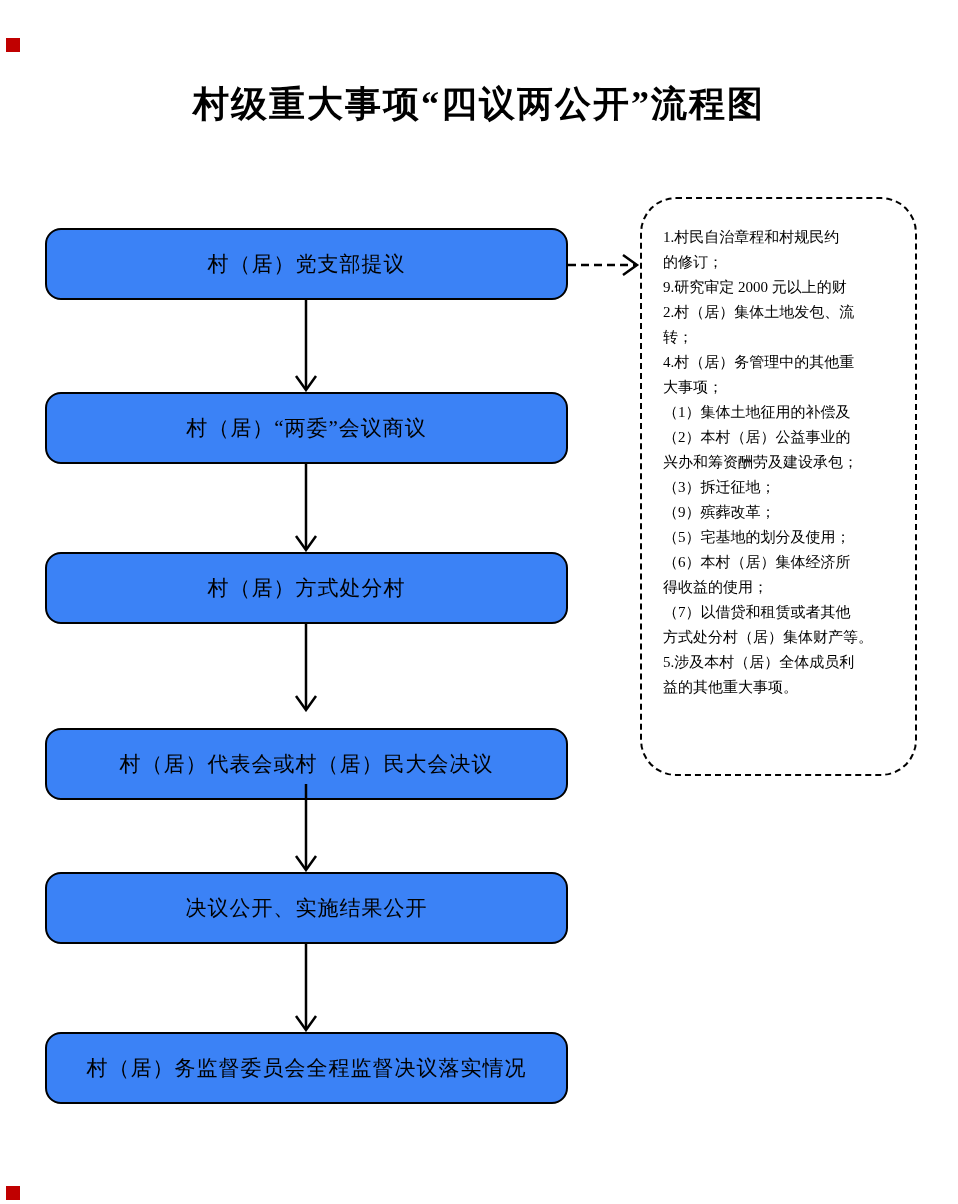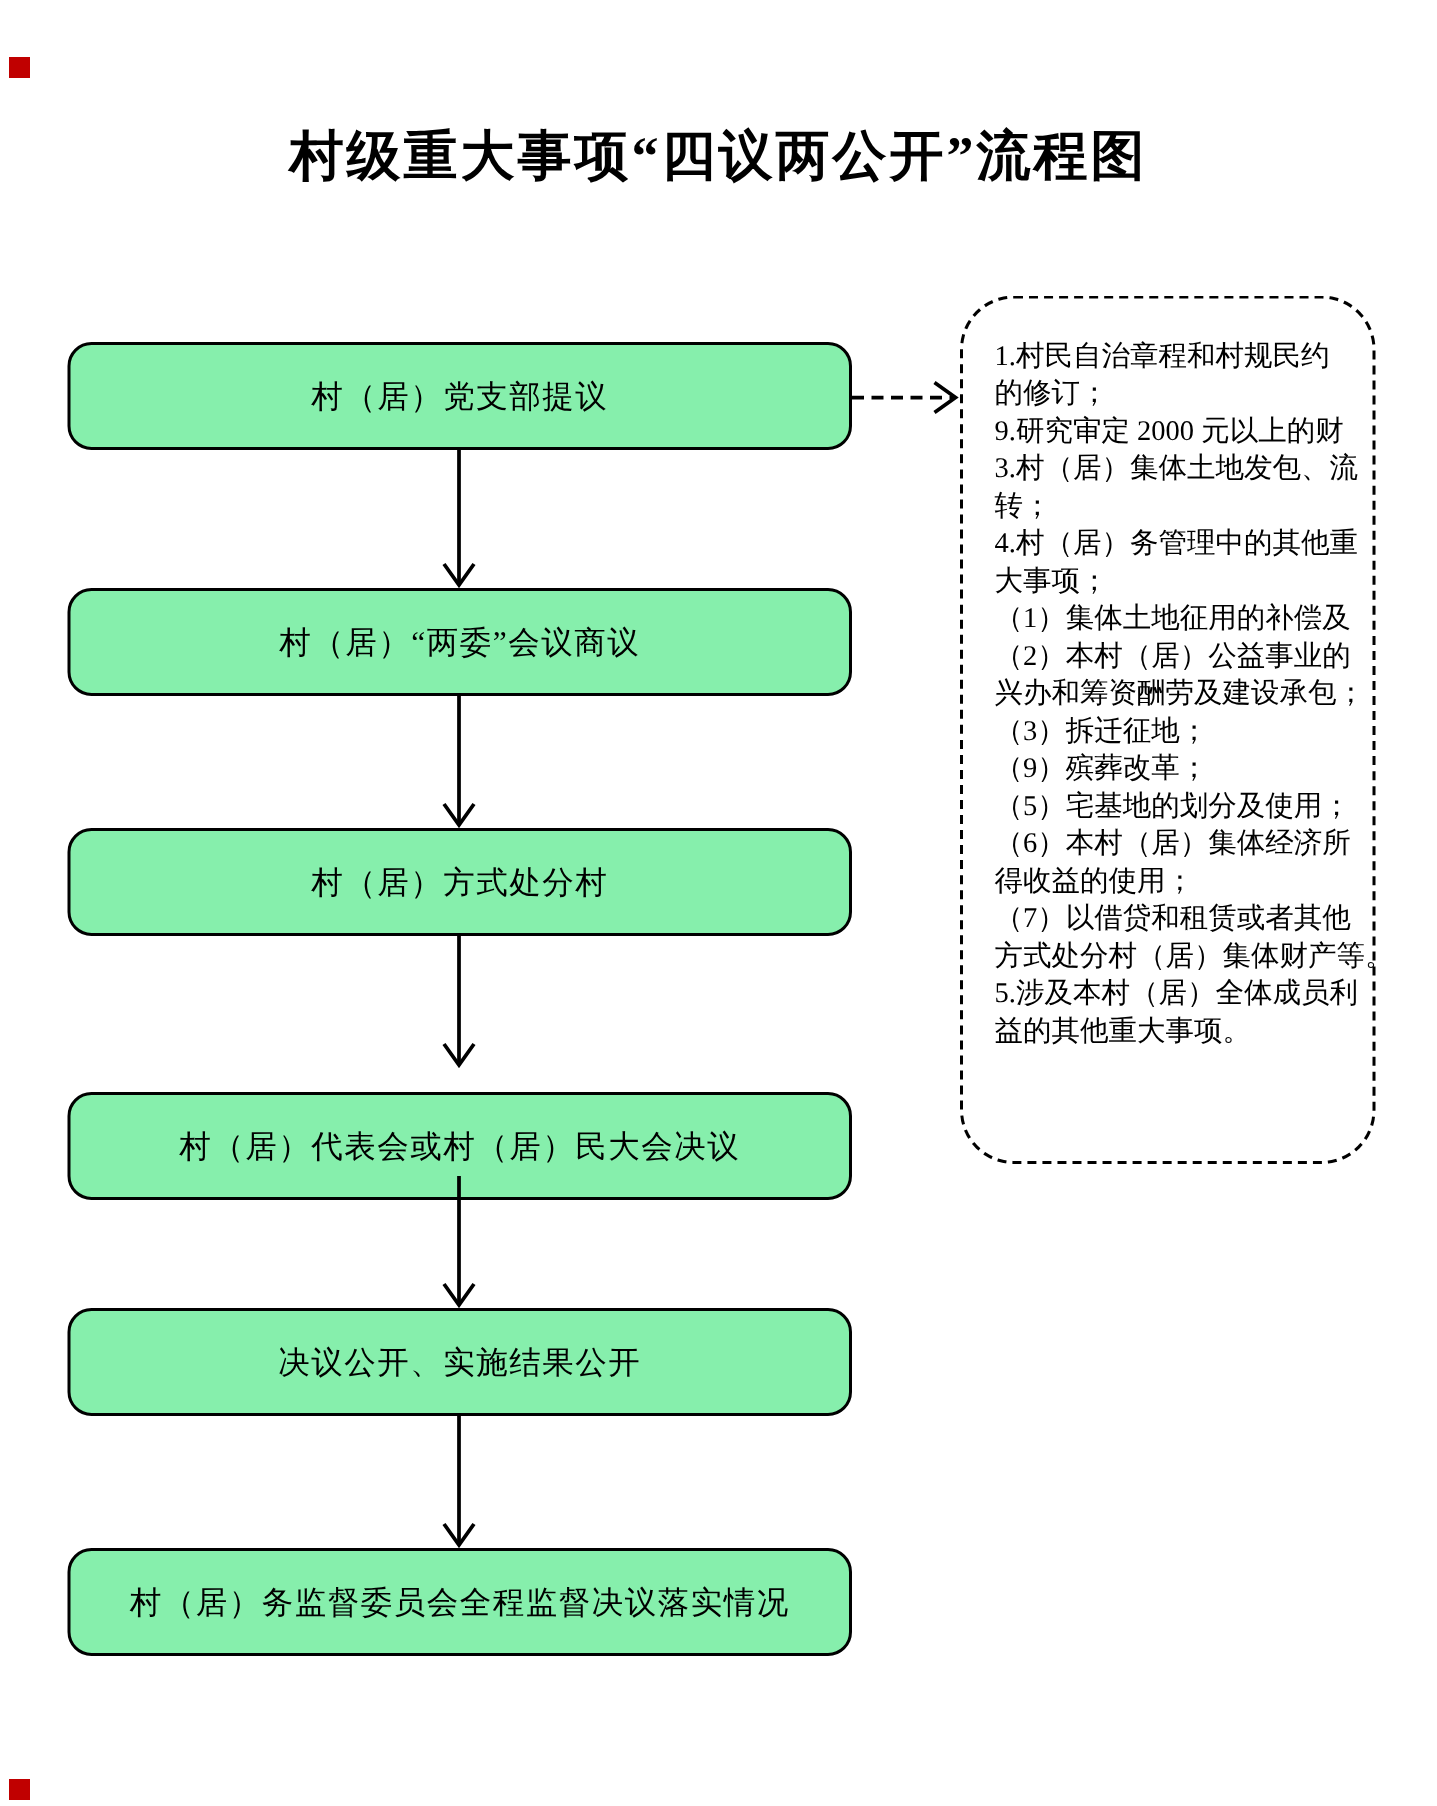--- a/index.html
+++ b/index.html
@@ -28,21 +28,21 @@
     white-space: nowrap;
   }
   .flow-box {
     position: absolute;
     left: 45px;
     width: 523px;
     height: 72px;
     box-sizing: border-box;
     border: 2.5px solid #000;
     border-radius: 16px;
-    background: #86efac;
+    background: #3b82f6;
     display: flex;
     align-items: center;
     justify-content: center;
     font-size: 21px;
     letter-spacing: 1px;
     white-space: nowrap;
   }
   .connector {
     position: absolute;
     left: 293px;
@@ -61,21 +61,21 @@
     top: 197px;
     width: 277px;
     height: 579px;
     box-sizing: border-box;
     border: 2px dashed #000;
     border-radius: 36px;
     padding: 26px 14px 0 21px;
     background: #fff;
   }
   .note-line {
-    font-size: 19px;
+    font-size: 15px;
     line-height: 25px;
     white-space: nowrap;
     letter-spacing: 0;
   }
   .marker {
     position: absolute;
     width: 14px;
     height: 14px;
   }
   .marker.top { left: 6px; top: 38px; }
@@ -121,21 +121,21 @@
 
   <svg class="dashed-arrow" width="74" height="26">
     <line x1="0" y1="13" x2="68" y2="13" stroke="#000" stroke-width="2.5" stroke-dasharray="8 5"></line>
     <polyline points="55,3 69,13 55,23" fill="none" stroke="#000" stroke-width="2.5"></polyline>
   </svg>
 
   <div class="note-box">
     <div class="note-line">1.村民自治章程和村规民约</div>
     <div class="note-line">的修订；</div>
     <div class="note-line">9.研究审定 2000 元以上的财</div>
-    <div class="note-line">3.村（居）集体土地发包、流</div>
+    <div class="note-line">2.村（居）集体土地发包、流</div>
     <div class="note-line">转；</div>
     <div class="note-line">4.村（居）务管理中的其他重</div>
     <div class="note-line">大事项；</div>
     <div class="note-line">（1）集体土地征用的补偿及</div>
     <div class="note-line">（2）本村（居）公益事业的</div>
     <div class="note-line">兴办和筹资酬劳及建设承包；</div>
     <div class="note-line">（3）拆迁征地；</div>
     <div class="note-line">（9）殡葬改革；</div>
     <div class="note-line">（5）宅基地的划分及使用；</div>
     <div class="note-line">（6）本村（居）集体经济所</div>

